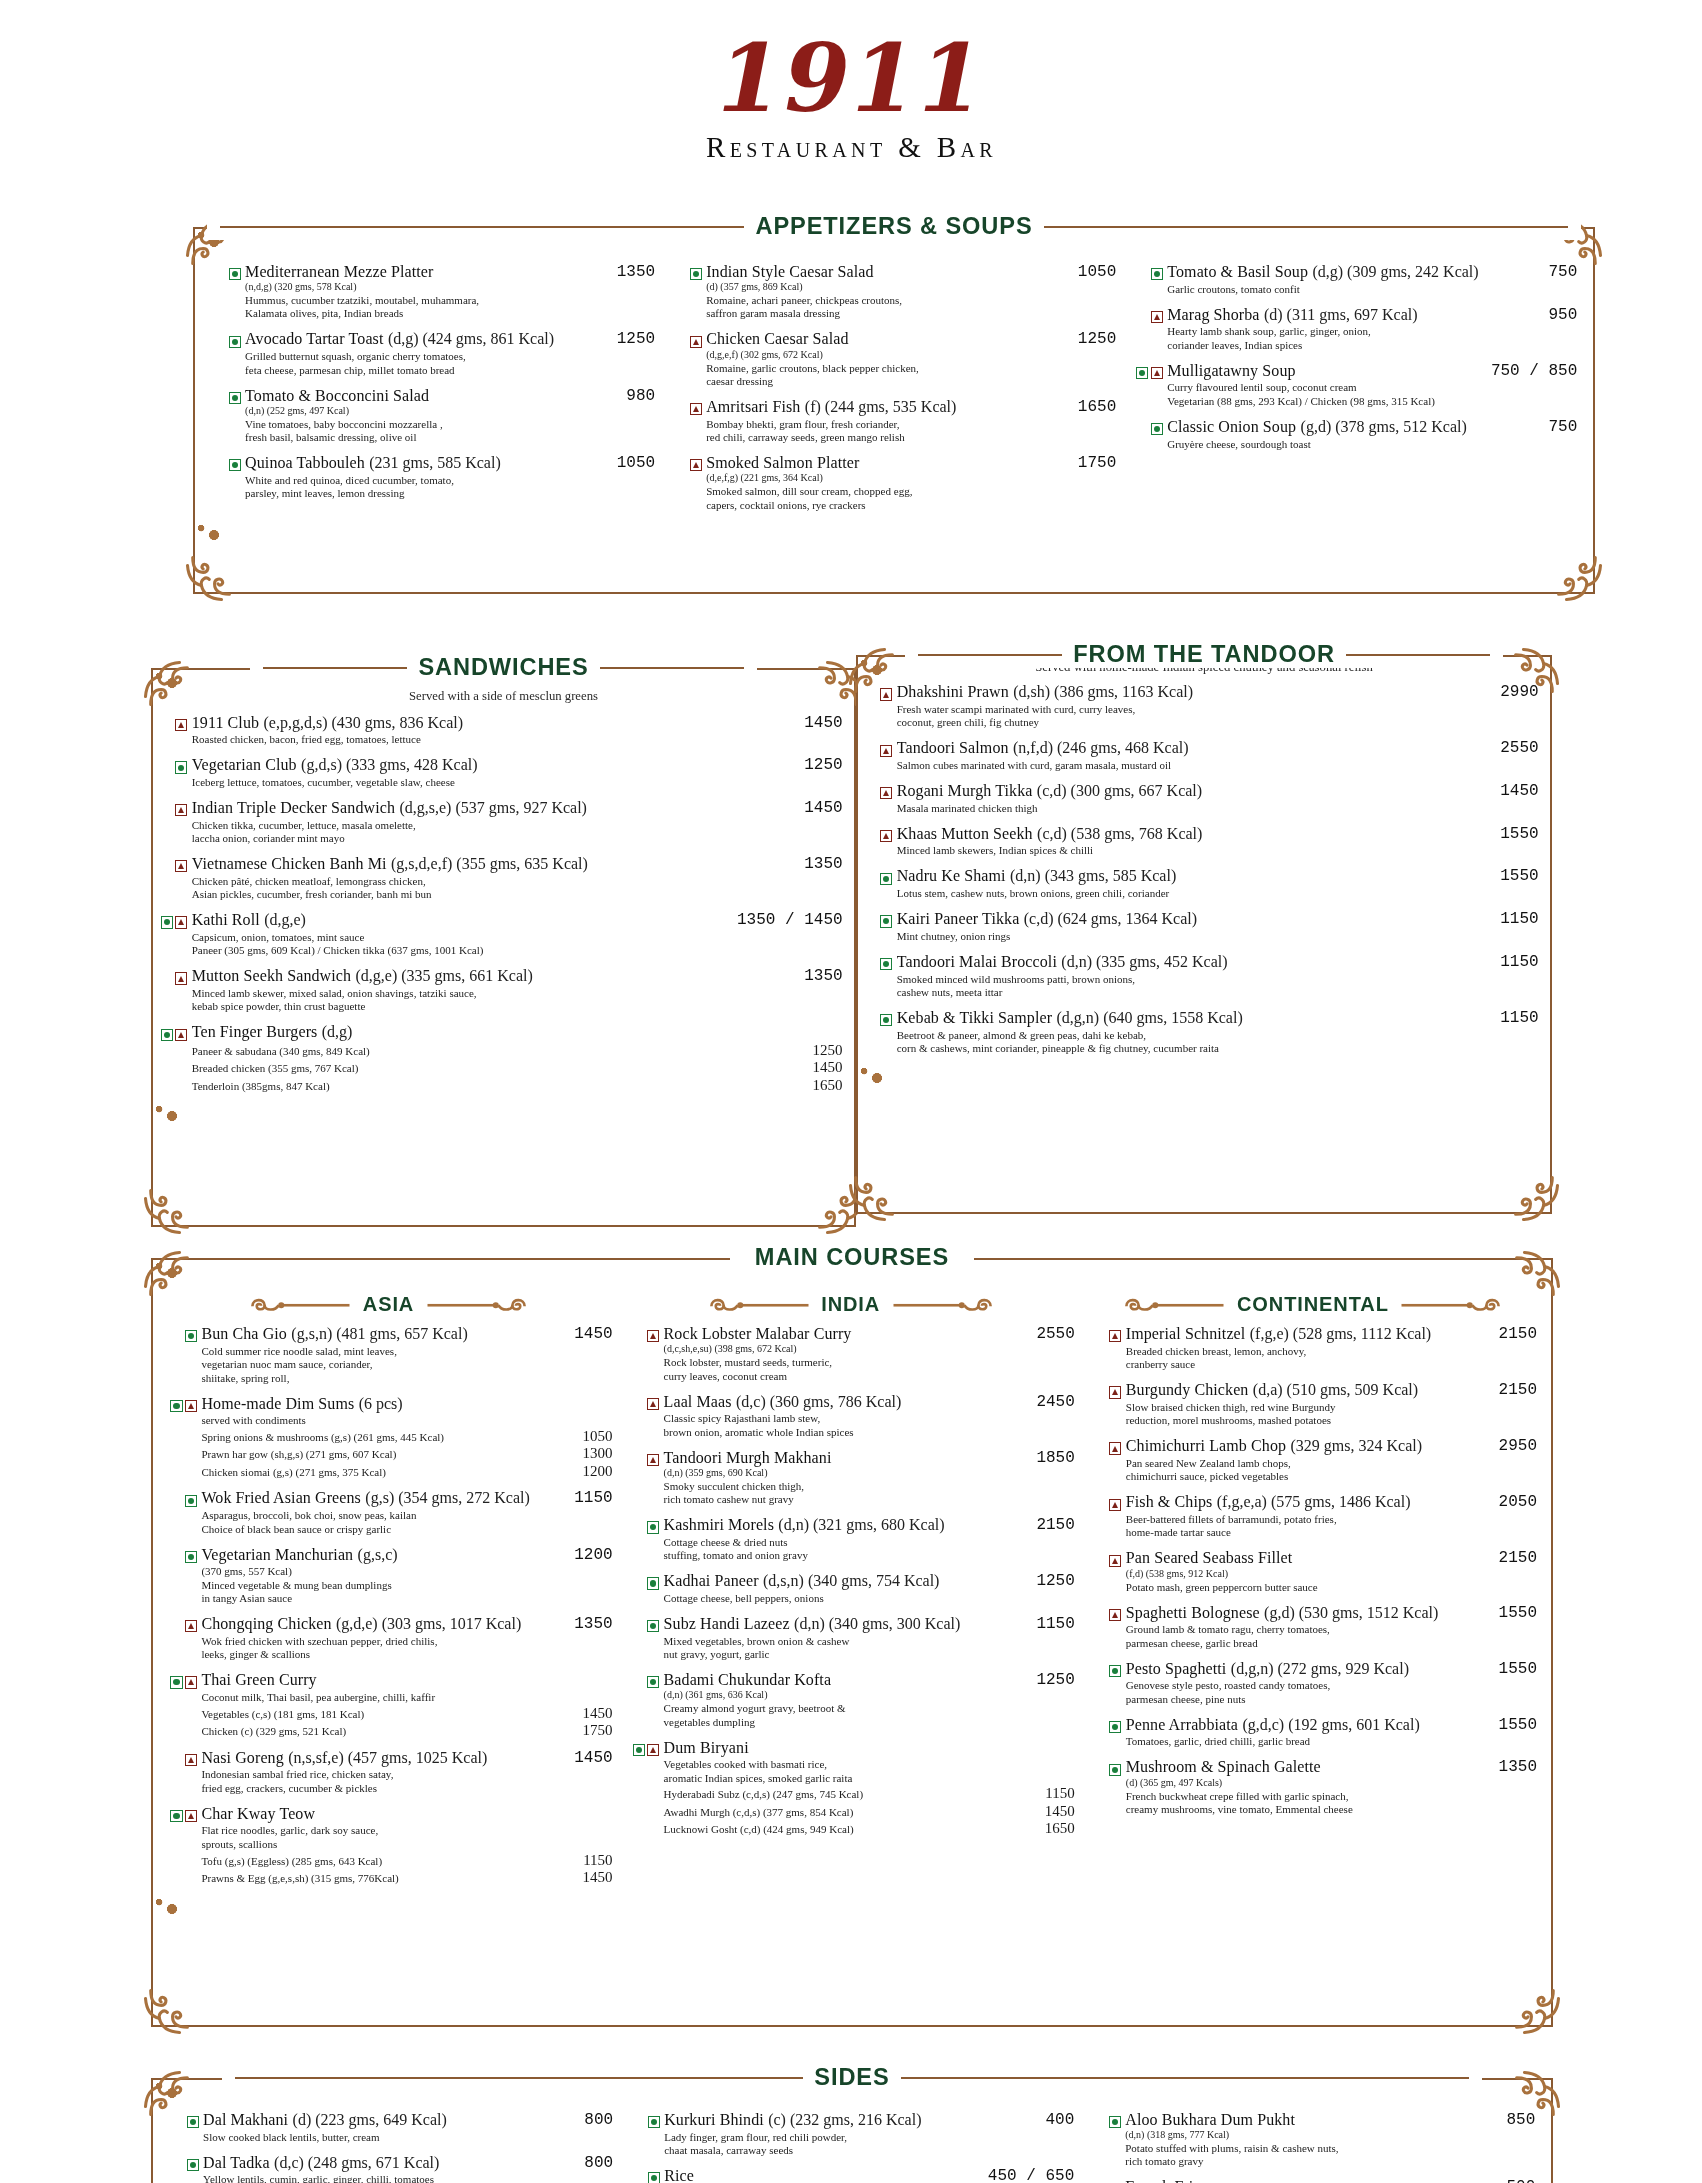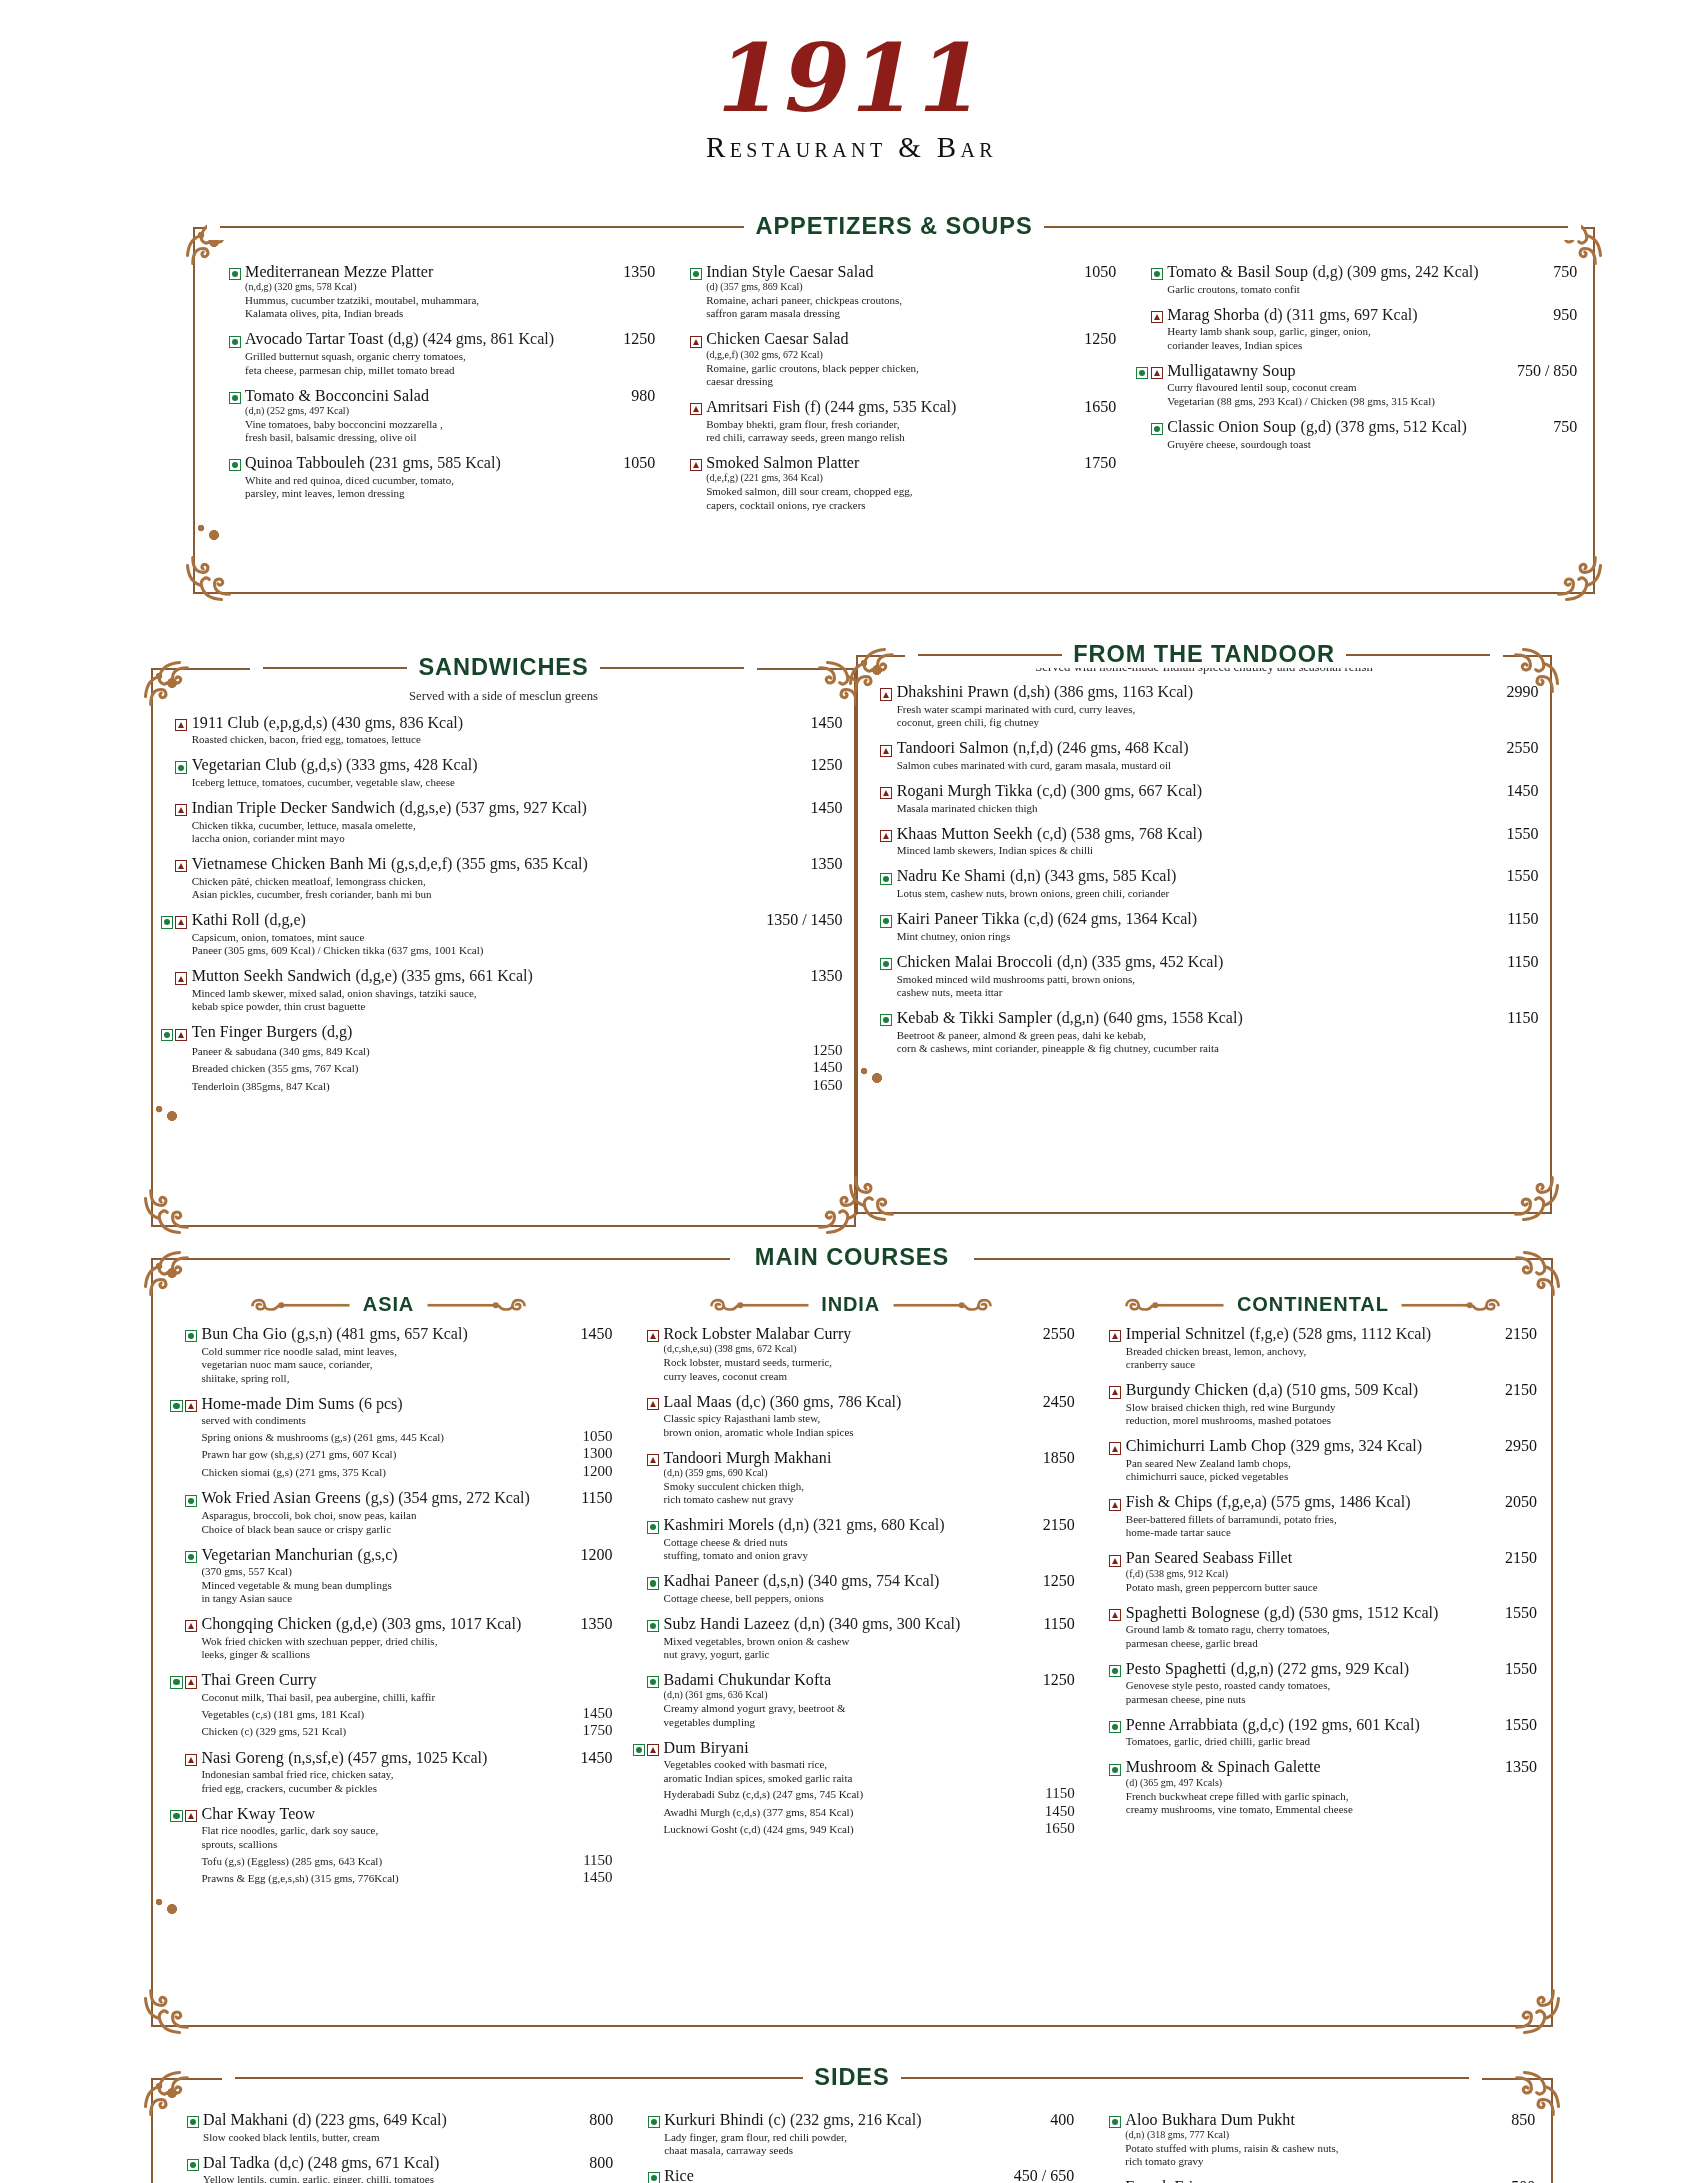--- a/index.html
+++ b/index.html
@@ -101,21 +101,21 @@
     border-bottom: 6.1px solid #7c2218;
   }
   .body { flex: 1; min-width: 0; }
   .ln { display: flex; align-items: flex-end; }
   .nm { font-size: 16px; color: #111; letter-spacing: 0.1px; }
   .meta { font-size: 16px; color: #222; margin-left: 4.4px; }
   .meta-own { font-size: 10px; color: #222; display: block; margin-top: 0.4px; }
   .desc { font-size: 11px; color: #222; line-height: 1.22; margin-top: 1.7px; }
   .price {
     font-size: 16px; color: #111; white-space: nowrap;
-    margin-left: auto; padding-left: 7.9px; text-align: right;
+    margin-left: auto; padding-left: 7.9px; text-align: right; font-family: Liberation Mono, monospace;
   }
   .var { display: flex; align-items: baseline; margin-top: 0.4px; }
   .var .vt { font-size: 11px; color: #222; }
   .var .vp { font-size: 15px; margin-left: auto; padding-left: 7.9px; white-space: nowrap; }
   .sub-head { text-align: center; margin: 3.5px 0 6.1px; }
   .sub-head .wrap { display: inline-flex; align-items: center; gap: 9.6px; }
   .sub-head .t {
     font-family: "Liberation Sans", sans-serif;
     font-size: 20px; font-weight: 700; letter-spacing: 0.9px; color: #17452a;
   }
@@ -608,21 +608,21 @@
           </div>
           <div class="desc">Mint chutney, onion rings</div>
         </div>
       </div>
       <div class="item">
         <div class="marks">
           <span class="mk veg"></span>
         </div>
         <div class="body">
           <div class="ln">
-            <div><span class="nm">Chicken Malai Broccoli</span><span class="meta">(d,n) (335 gms, 452 Kcal)</span></div>
+            <div><span class="nm">Tandoori Malai Broccoli</span><span class="meta">(d,n) (335 gms, 452 Kcal)</span></div>
             <span class="price">1150</span>
           </div>
           <div class="desc">Smoked minced wild mushrooms patti, brown onions,<br>cashew nuts, meeta ittar</div>
         </div>
       </div>
       <div class="item">
         <div class="marks">
           <span class="mk veg"></span>
         </div>
         <div class="body">

